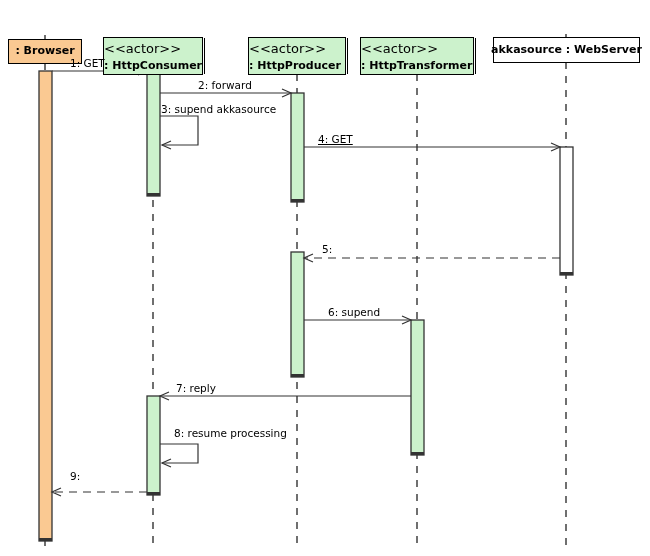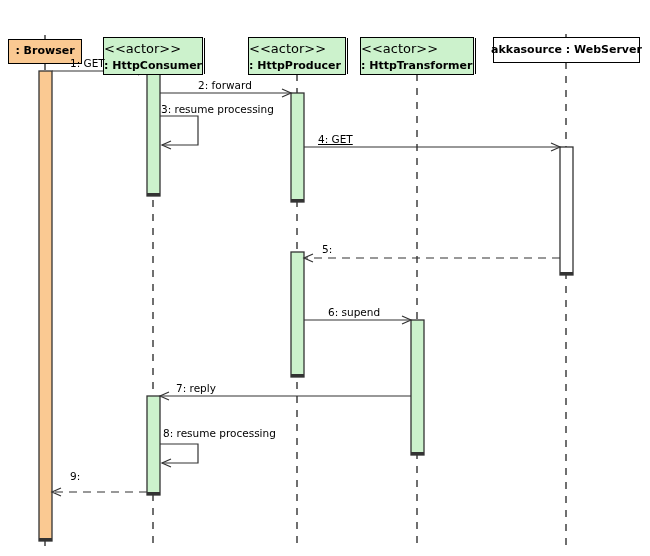--- a/index.html
+++ b/index.html
@@ -140,22 +140,22 @@
         <span class="hdr-stereo">&lt;&lt;actor&gt;&gt;</span>
         <span class="hdr-name">: HttpTransformer</span>
       </div>
       <div class="hdr-box plain" style="left: 493px; top: 8px; width: 147px; height: 26px;">
         <span class="hdr-name">akkasource : WebServer</span>
       </div>
     </div>
   <div id="label-layer">
       <div class="msg-label" style="left: 70px; top: 57px;">1: GET</div>
       <div class="msg-label" style="left: 198px; top: 79px;">2: forward</div>
-      <div class="msg-label" style="left: 161px; top: 103px;">3: resume processing</div>
+      <div class="msg-label" style="left: 161px; top: 103px;">3: supend akkasource</div>
       <div class="msg-label" style="left: 318px; top: 133px; text-decoration: underline;">4: GET</div>
       <div class="msg-label" style="left: 322px; top: 243px;">5:</div>
       <div class="msg-label" style="left: 328px; top: 306px;">6: supend</div>
       <div class="msg-label" style="left: 168px; top: 382px; margin-left: 8px;">7: reply</div>
-      <div class="msg-label" style="left: 163px; top: 427px;">8: resume processing</div>
+      <div class="msg-label" style="left: 174px; top: 427px;">8: resume processing</div>
       <div class="msg-label" style="left: 70px; top: 470px;">9:</div>
     </div>
 
 </div>
 
 </body></html>

